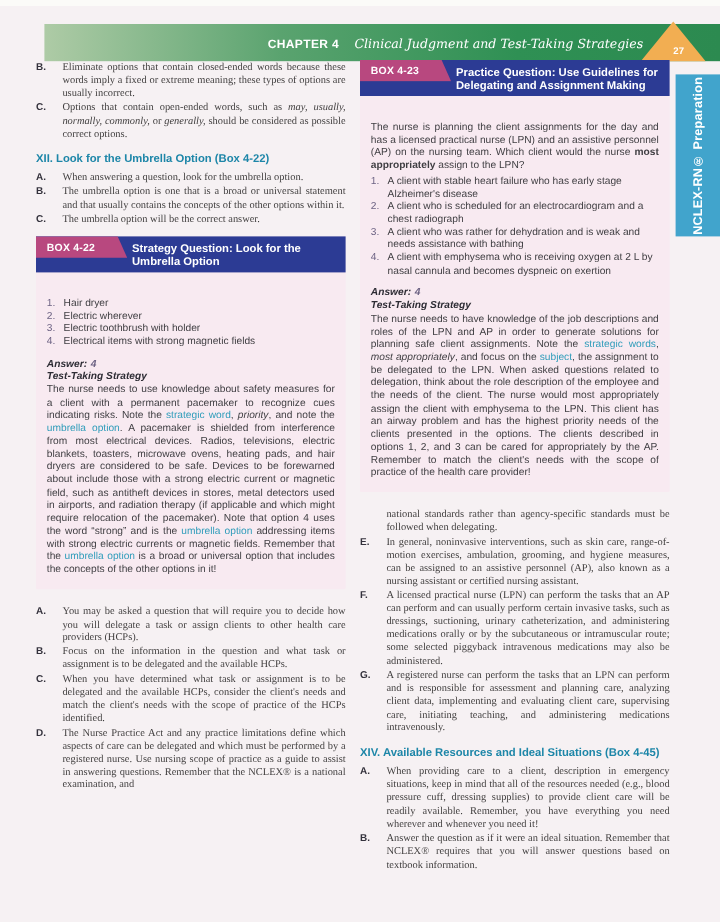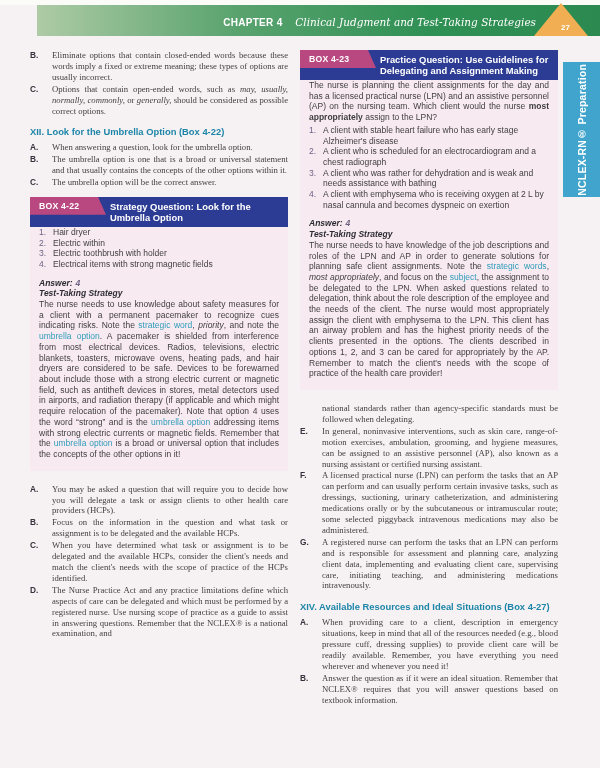--- a/index.html
+++ b/index.html
@@ -5,21 +5,21 @@
   :root{
     --green1:#aecba6; --green2:#2f9054; --orange:#f2ae52; --pink:#b8487f;
     --blue:#2c3b94; --boxbg:#f8eaf1; --tab:#41a4cc; --teal:#1d86a8;
     --link:#2f9cba; --pagebg:#f6f1f3; --num:#6d6384;
   }
   *{box-sizing:border-box;}
   html,body{margin:0;padding:0;}
   body{width:600px;height:768px;background:var(--pagebg);position:relative;overflow:hidden;
        font-family:"Liberation Serif",serif;color:#413f3f;}
   .topstrip{position:absolute;top:0;left:0;right:0;height:5px;background:#fbfbf8;}
-  .header{position:absolute;top:5px;left:0;right:0;height:31px;
+  .header{position:absolute;top:20px;left:0;right:0;height:31px;
           background:linear-gradient(90deg,var(--green1) 0%,#5aa36f 35%,var(--green2) 70%,#2c8a50 100%);margin-left:37px;}
   .header-text{position:absolute;right:64px;bottom:8px;color:#fff;white-space:nowrap;
                font-family:"Liberation Sans",sans-serif;font-size:10px;}
   .chapter-label{font-weight:bold;letter-spacing:.3px;}
   .chapter-title{font-style:italic;font-family:"DejaVu Serif",serif;margin-left:10px;font-size:10.5px;}
   .triangle{position:absolute;right:12px;bottom:0;width:0;height:0;
             border-left:27px solid transparent;border-right:27px solid transparent;
             border-bottom:33px solid var(--orange);}
   .page-num{position:absolute;right:30px;bottom:4px;color:#fff;
             font-family:"Liberation Sans",sans-serif;font-size:8px;font-weight:bold;text-align:center;}
@@ -35,21 +35,21 @@
   .tx{flex:1;font-size:8.7px;line-height:10.9px;text-align:justify;}
   .sec-heading{font-family:"Liberation Sans",sans-serif;font-weight:bold;color:var(--teal);
                font-size:9.4px;line-height:11.8px;margin:10px 0 4px 0;padding-left:26px;text-indent:-26px;}
   .box{background:var(--boxbg);margin:9px 0 13px 0;border-radius:1px;}
   .box-header{background:var(--blue);position:relative;min-height:30px;
               padding:4px 8px 0 80px;color:#fff;
               font-family:"Liberation Sans",sans-serif;font-weight:bold;font-size:9.4px;line-height:11.2px;}
   .box-label{position:absolute;left:0;top:0;height:18px;width:76px;background:var(--pink);
              clip-path:polygon(0 0,calc(100% - 8px) 0,100% 100%,0 100%);
              color:#fff;font-size:8.7px;line-height:18px;padding-left:9px;letter-spacing:.2px;}
-  .box-body{padding:0 9px 11px 9px;font-family:"Liberation Sans",sans-serif;
+  .box-body{padding:20px 9px 11px 9px;font-family:"Liberation Sans",sans-serif;
             font-size:8.5px;line-height:10.7px;color:#3f3e42;}
   .q{text-align:justify;margin-bottom:2px;}
   .opt{display:flex;}
   .opt .n{width:14px;flex:none;color:var(--num);}
   .opt .t{flex:1;}
   .answer-line{margin-top:8px;font-weight:bold;font-style:italic;color:#2d2c34;}
   .answer-value{color:var(--num);margin-left:3px;}
   .strategy-label{font-weight:bold;font-style:italic;color:#2d2c34;}
   .strategy{text-align:justify;}
   .link{color:var(--link);}
@@ -105,21 +105,21 @@
         <span class="box-label">BOX 4-22</span>
         <span>Strategy Question: Look for the Umbrella Option</span>
       </div>
       <div class="box-body">
         <div class="opt">
           <span class="n">1.</span>
           <span class="t">Hair dryer</span>
         </div>
         <div class="opt">
           <span class="n">2.</span>
-          <span class="t">Electric within</span>
+          <span class="t">Electric wherever</span>
         </div>
         <div class="opt">
           <span class="n">3.</span>
           <span class="t">Electric toothbrush with holder</span>
         </div>
         <div class="opt">
           <span class="n">4.</span>
           <span class="t">Electrical items with strong magnetic fields</span>
         </div>
         <div class="answer-line">
@@ -190,21 +190,21 @@
     </div>
     <div class="li">
       <span class="lt">F.</span>
       <span class="tx">A licensed practical nurse (LPN) can perform the tasks that an AP can perform and can usually perform certain invasive tasks, such as dressings, suctioning, urinary catheterization, and administering medications orally or by the subcutaneous or intramuscular route; some selected piggyback intravenous medications may also be administered.</span>
     </div>
     <div class="li">
       <span class="lt">G.</span>
       <span class="tx">A registered nurse can perform the tasks that an LPN can perform and is responsible for assessment and planning care, analyzing client data, implementing and evaluating client care, supervising care, initiating teaching, and administering medications intravenously.</span>
     </div>
 
-    <div class="sec-heading">XIV.  Available Resources and Ideal Situations (Box 4-27)</div>
+    <div class="sec-heading">XIV.  Available Resources and Ideal Situations (Box 4-45)</div>
     <div class="li">
       <span class="lt">A.</span>
       <span class="tx">When providing care to a client, description in emergency situations, keep in mind that all of the resources needed (e.g., blood pressure cuff, dressing supplies) to provide client care will be readily available. Remember, you have everything you need wherever and whenever you need it!</span>
     </div>
     <div class="li">
       <span class="lt">B.</span>
       <span class="tx">Answer the question as if it were an ideal situation. Remember that NCLEX® requires that you will answer questions based on textbook information.</span>
     </div>
   </div>
 </div>

